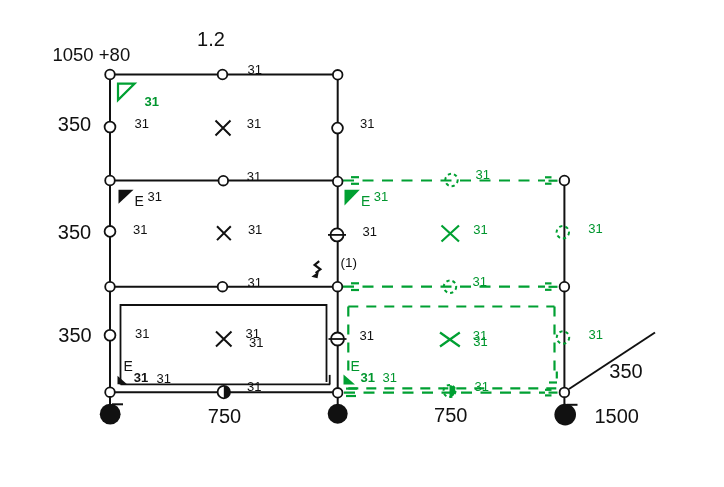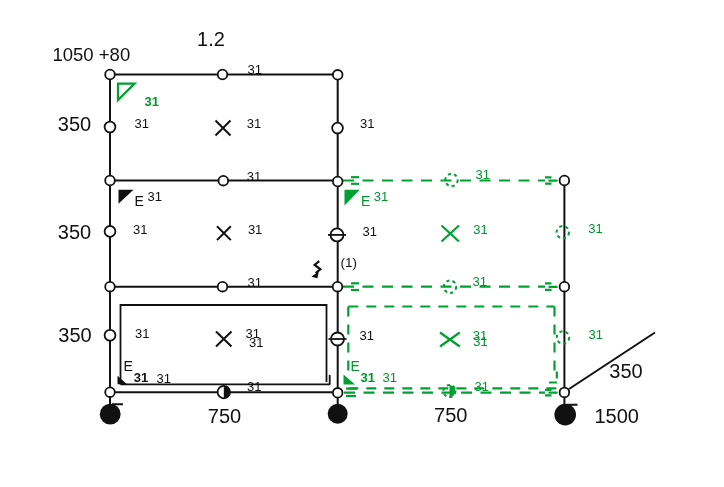--- a/index.html
+++ b/index.html
@@ -1,16 +1,16 @@
 <!DOCTYPE html>
 <html><head>
 <meta charset="utf-8">
 <style>
 html,body{margin:0;padding:0;background:#ffffff;}
-.wrap{width:724px;height:487px;position:relative;background:#fff;overflow:hidden;border-radius:7px;}
+.wrap{width:724px;height:487px;position:relative;background:#fff;overflow:hidden;}
 text{font-family:"Liberation Sans",sans-serif;fill:#111;}
 .dim{font-size:20px;}
 .lbl{font-size:13px;}
 .glbl{font-size:13px;fill:#00962e;}
 .gE{font-size:14px;fill:#00962e;}
 .bE{font-size:14px;fill:#111;}
 </style>
 </head>
 <body>
 <div class="wrap">

